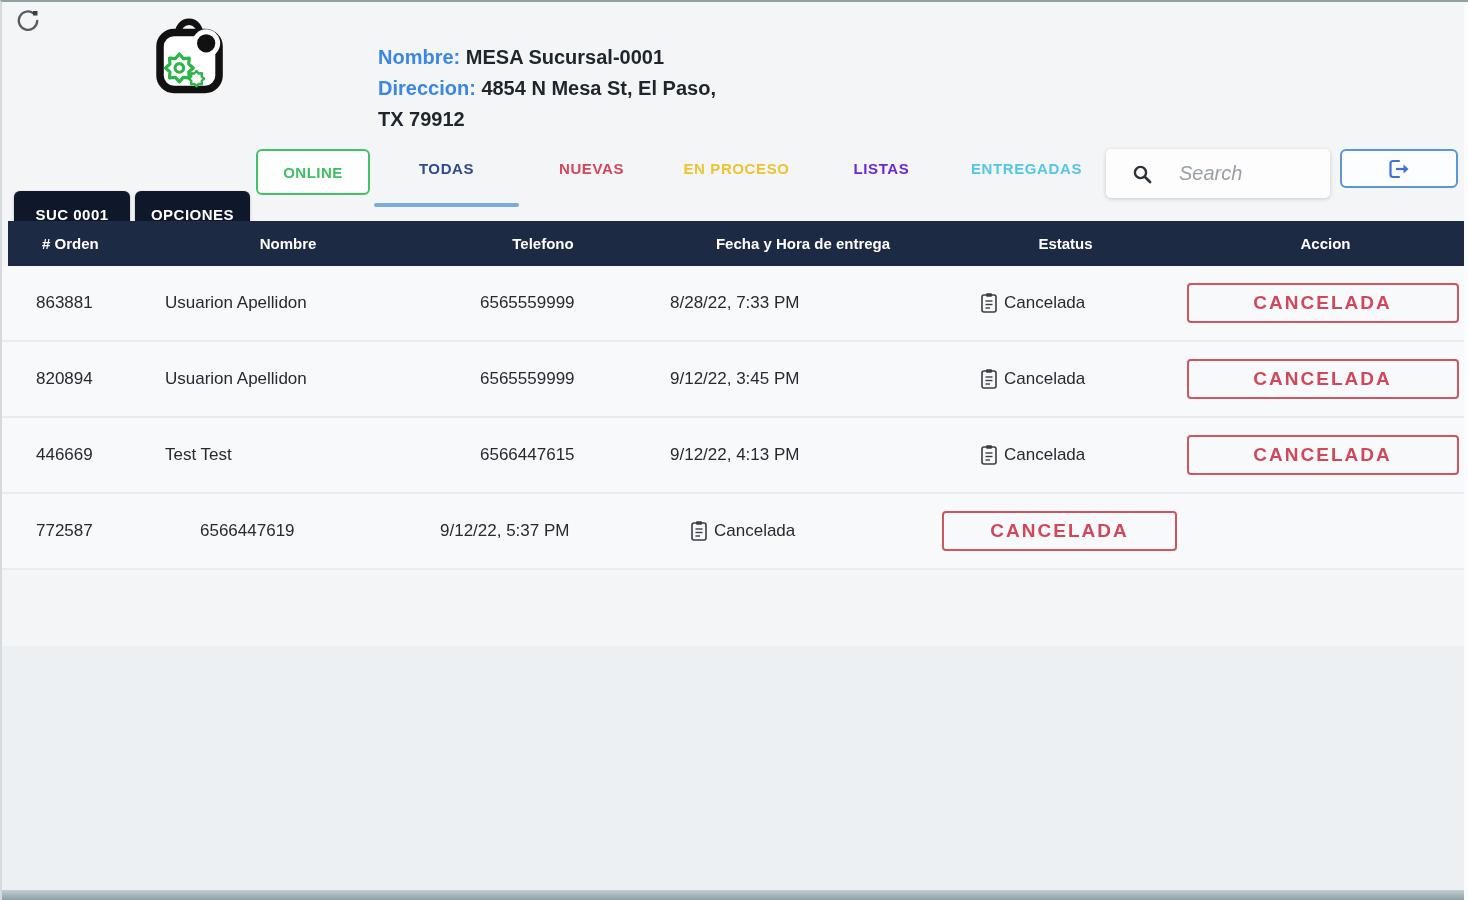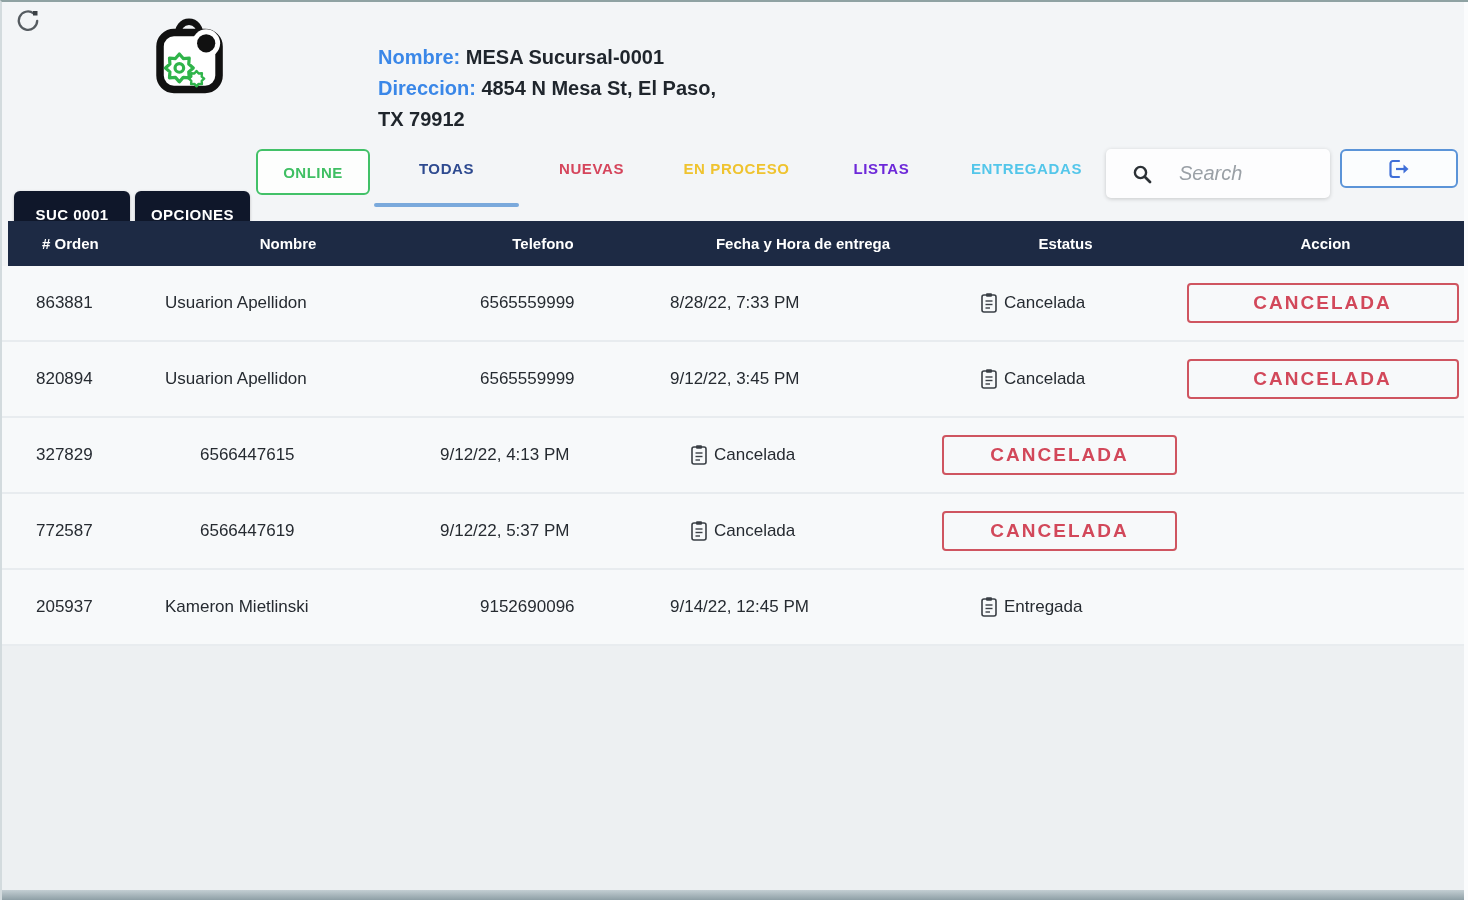--- a/index.html
+++ b/index.html
@@ -211,21 +211,22 @@
           <line x1="5.5" y1="16" x2="10" y2="16" stroke="#3a3f45" stroke-width="1.4"></line>
         </svg>
         <span>Cancelada</span>
       </div>
       <div class="td c-action">
         <button class="action-btn">CANCELADA</button>
       </div>
     </div>
 
     <div class="trow grid-cols">
-      <div class="td c-order">327829</div>
+      <div class="td c-order">446669</div>
+      <div class="td c-name">Test Test</div>
       <div class="td c-phone">6566447615</div>
       <div class="td c-date">9/12/22, 4:13 PM</div>
       <div class="td c-status">
         <svg class="status-icon" width="18" height="22" viewBox="0 0 18 22">
           <rect x="2" y="3" width="14" height="17" rx="2" fill="none" stroke="#3a3f45" stroke-width="1.6"></rect>
           <rect x="6" y="1.2" width="6" height="3.6" rx="1" fill="#3a3f45"></rect>
           <line x1="5.5" y1="9" x2="12.5" y2="9" stroke="#3a3f45" stroke-width="1.4"></line>
           <line x1="5.5" y1="12.5" x2="12.5" y2="12.5" stroke="#3a3f45" stroke-width="1.4"></line>
           <line x1="5.5" y1="16" x2="10" y2="16" stroke="#3a3f45" stroke-width="1.4"></line>
         </svg>
@@ -248,36 +249,17 @@
           <line x1="5.5" y1="12.5" x2="12.5" y2="12.5" stroke="#3a3f45" stroke-width="1.4"></line>
           <line x1="5.5" y1="16" x2="10" y2="16" stroke="#3a3f45" stroke-width="1.4"></line>
         </svg>
         <span>Cancelada</span>
       </div>
       <div class="td c-action">
         <button class="action-btn">CANCELADA</button>
       </div>
     </div>
 
-    <div class="trow grid-cols">
-      <div class="td c-order">205937</div>
-      <div class="td c-name">Kameron Mietlinski</div>
-      <div class="td c-phone">9152690096</div>
-      <div class="td c-date">9/14/22, 12:45 PM</div>
-      <div class="td c-status">
-        <svg class="status-icon" width="18" height="22" viewBox="0 0 18 22">
-          <rect x="2" y="3" width="14" height="17" rx="2" fill="none" stroke="#3a3f45" stroke-width="1.6"></rect>
-          <rect x="6" y="1.2" width="6" height="3.6" rx="1" fill="#3a3f45"></rect>
-          <line x1="5.5" y1="9" x2="12.5" y2="9" stroke="#3a3f45" stroke-width="1.4"></line>
-          <line x1="5.5" y1="12.5" x2="12.5" y2="12.5" stroke="#3a3f45" stroke-width="1.4"></line>
-          <line x1="5.5" y1="16" x2="10" y2="16" stroke="#3a3f45" stroke-width="1.4"></line>
-        </svg>
-        <span>Entregada</span>
-      </div>
-      <div class="td c-action">
-        
-      </div>
-    </div>
   </div>
 
   <div class="bottom-strip"></div>
   <div class="right-edge"></div>
 </div>
 
 </body></html>

